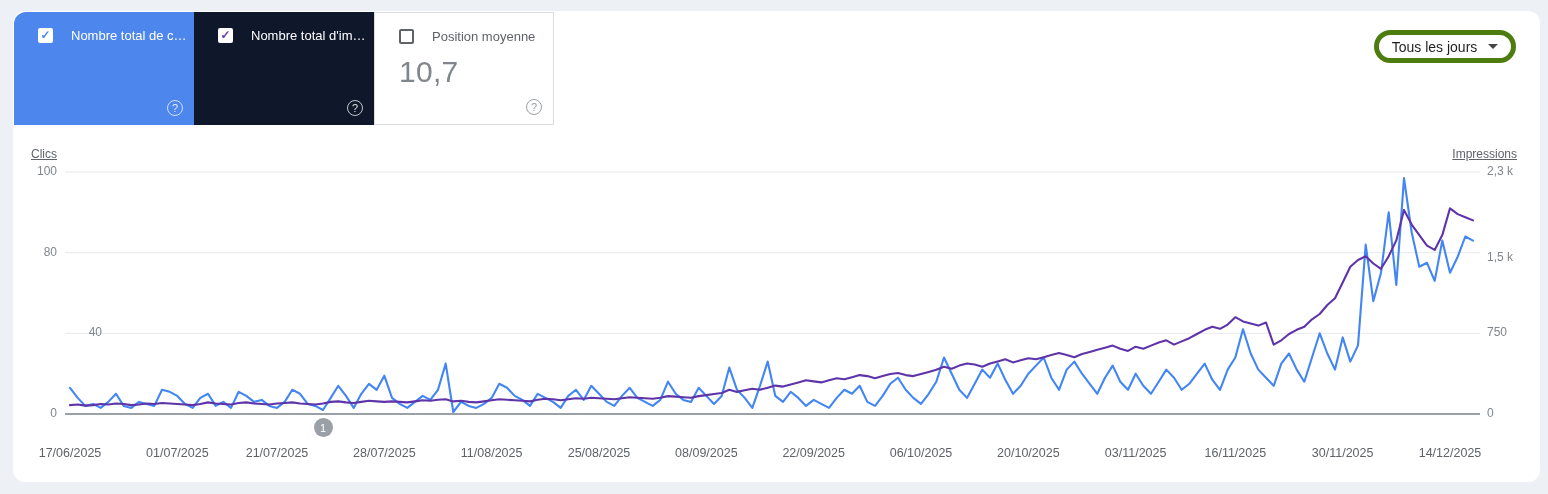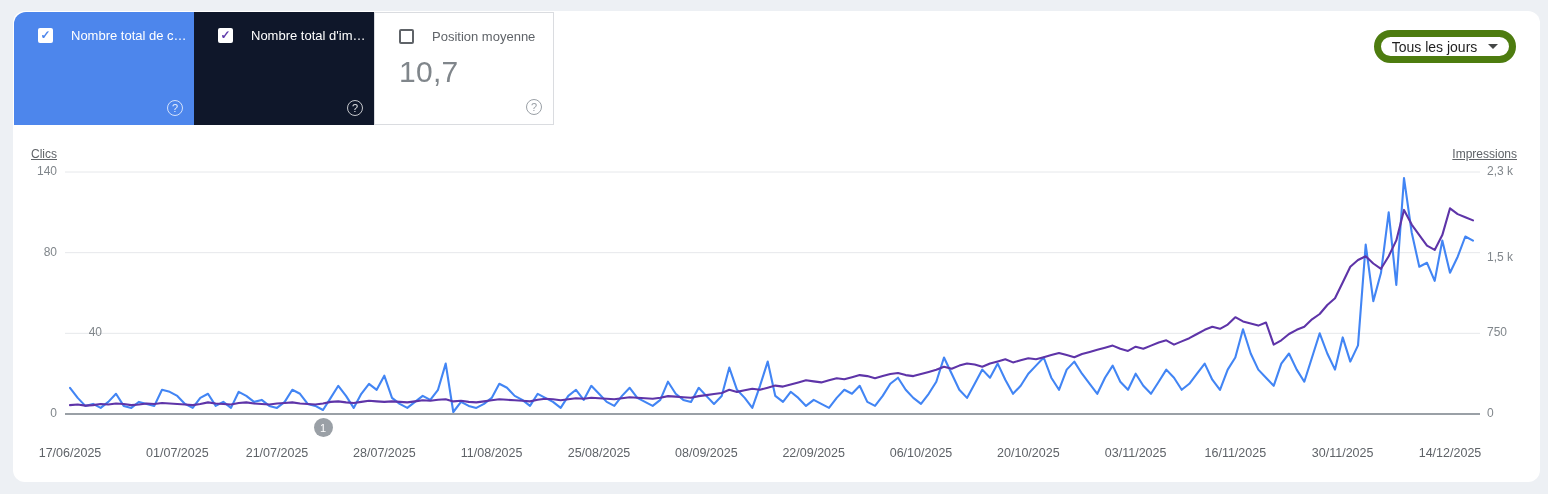--- a/index.html
+++ b/index.html
@@ -37,21 +37,21 @@
     position:absolute;right:11px;bottom:9px;width:16px;height:16px;box-sizing:border-box;
     border-radius:50%;font-size:11px;line-height:13px;
     display:flex;align-items:center;justify-content:center;cursor:pointer;
   }
   .help::before{content:"?";}
   .card--clicks .help,.card--impressions .help{border:1.5px solid rgba(255,255,255,.75);color:rgba(255,255,255,.85);}
   .card--plain .help{border:1.5px solid #9aa0a6;color:#9aa0a6;}
   
   .filter-btn{
     position:absolute;left:1374px;top:30px;width:142px;height:33px;box-sizing:border-box;
-    border:7px solid #4d7c0f;border-radius:17px;background:#fff;
+    border:5px solid #4d7c0f;border-radius:17px;background:#fff;
     display:flex;align-items:center;justify-content:center;gap:11px;
     font-size:14px;color:#1f1f1f;cursor:pointer;
   }
   .caret{width:0;height:0;border-left:5px solid transparent;border-right:5px solid transparent;
     border-top:5px solid #444746;}
   
   .axis-title{position:absolute;font-size:12px;color:#5f6368;text-decoration:underline;}
   .axis-title--left{left:0;top:147px;width:57px;text-align:right;}
   .axis-title--right{left:1397px;top:147px;width:120px;text-align:right;}
   .ytick{position:absolute;font-size:12px;color:#80868b;}
@@ -110,21 +110,21 @@
       <line x1="65" x2="1480" y1="172" y2="172" class="grid"></line>
       <line x1="65" x2="1480" y1="252.66666666666669" y2="252.66666666666669" class="grid"></line>
       <line x1="65" x2="1480" y1="333.33333333333337" y2="333.33333333333337" class="grid"></line>
       <line x1="65" x2="1480" y1="414" y2="414" class="baseline"></line>
     </g>
   <polyline class="series" points="70.0,387.8 77.7,397.9 85.3,405.9 93.0,403.9 100.7,407.9 108.3,401.9 116.0,393.8 123.7,405.9 131.3,407.9 139.0,401.9 146.7,403.9 154.3,405.9 162.0,389.8 169.7,391.8 177.3,395.9 185.0,403.9 192.7,407.9 200.3,397.9 208.0,393.8 215.7,405.9 223.3,401.9 231.0,407.9 238.7,391.8 246.3,395.9 254.0,401.9 261.7,399.9 269.3,405.9 277.0,407.9 284.7,401.9 292.3,389.8 300.0,393.8 307.7,403.9 315.3,405.9 323.0,410.0 330.7,397.9 338.3,385.8 346.0,395.9 353.7,407.9 361.3,393.8 369.0,383.8 376.7,389.8 384.3,375.7 392.0,397.9 399.7,403.9 407.3,407.9 415.0,401.9 422.7,395.9 430.3,399.9 438.0,389.8 445.7,363.6 453.3,412.0 461.0,401.9 468.7,405.9 476.3,407.9 484.0,403.9 491.7,397.9 499.3,383.8 507.0,387.8 514.7,395.9 522.3,399.9 530.0,405.9 537.7,393.8 545.3,397.9 553.0,401.9 560.7,407.9 568.3,395.9 576.0,389.8 583.7,399.9 591.3,385.8 599.0,393.8 606.7,401.9 614.3,405.9 622.0,395.9 629.7,387.8 637.3,397.9 645.0,401.9 652.7,405.9 660.3,399.9 668.0,381.7 675.7,393.8 683.3,399.9 691.0,401.9 698.7,387.8 706.3,395.9 714.0,403.9 721.7,395.9 729.3,367.6 737.0,389.8 744.7,397.9 752.3,407.9 760.0,385.8 767.7,361.6 775.3,395.9 783.0,401.9 790.7,391.8 798.3,397.9 806.0,405.9 813.7,399.9 821.3,403.9 829.0,407.9 836.7,397.9 844.3,389.8 852.0,393.8 859.7,385.8 867.3,401.9 875.0,405.9 882.7,395.9 890.3,383.8 898.0,377.7 905.7,389.8 913.3,397.9 921.0,403.9 928.7,393.8 936.3,381.7 944.0,357.5 951.7,373.7 959.3,389.8 967.0,397.9 974.7,383.8 982.3,369.6 990.0,377.7 997.7,363.6 1005.3,379.7 1013.0,393.8 1020.7,385.8 1028.3,373.7 1036.0,365.6 1043.7,357.5 1051.3,377.7 1059.0,389.8 1066.7,369.6 1074.3,361.6 1082.0,373.7 1089.7,383.8 1097.3,393.8 1105.0,377.7 1112.7,365.6 1120.3,381.7 1128.0,389.8 1135.7,373.7 1143.3,385.8 1151.0,393.8 1158.7,381.7 1166.3,369.6 1174.0,377.7 1181.7,389.8 1189.3,383.8 1197.0,373.7 1204.7,363.6 1212.3,379.7 1220.0,389.8 1227.7,369.6 1235.3,357.5 1243.0,329.3 1250.7,353.5 1258.3,369.6 1266.0,377.7 1273.7,385.8 1281.3,363.6 1289.0,353.5 1296.7,369.6 1304.3,381.7 1312.0,357.5 1319.7,333.3 1327.3,353.5 1335.0,369.6 1342.7,337.4 1350.3,361.6 1358.0,345.4 1365.7,244.6 1373.3,301.1 1381.0,272.8 1388.7,212.3 1396.3,284.9 1404.0,178.1 1411.7,232.5 1419.3,266.8 1427.0,262.8 1434.7,280.9 1442.3,240.6 1450.0,272.8 1457.7,256.7 1465.3,236.5 1473.0,240.6" stroke="#4285f4"></polyline>
   <polyline class="series" points="70.0,405.1 77.7,404.5 85.3,405.6 93.0,405.1 100.7,404.0 108.3,404.5 116.0,403.5 123.7,404.0 131.3,405.1 139.0,404.5 146.7,403.5 154.3,404.0 162.0,403.0 169.7,403.5 177.3,404.0 185.0,404.5 192.7,405.1 200.3,404.0 208.0,402.4 215.7,403.5 223.3,404.0 231.0,404.5 238.7,403.0 246.3,402.4 254.0,403.5 261.7,404.0 269.3,404.5 277.0,403.5 284.7,403.0 292.3,402.4 300.0,403.5 307.7,404.0 315.3,404.5 323.0,403.5 330.7,401.9 338.3,401.4 346.0,402.4 353.7,403.0 361.3,401.9 369.0,400.8 376.7,401.4 384.3,401.9 392.0,401.4 399.7,401.9 407.3,402.4 415.0,401.4 422.7,400.3 430.3,400.8 438.0,399.8 445.7,399.3 453.3,401.4 461.0,400.8 468.7,401.9 476.3,402.4 484.0,401.4 491.7,400.3 499.3,399.3 507.0,399.8 514.7,400.3 522.3,400.8 530.0,401.4 537.7,399.8 545.3,398.7 553.0,399.3 560.7,400.3 568.3,399.3 576.0,398.2 583.7,398.7 591.3,397.7 599.0,398.2 606.7,398.7 614.3,399.3 622.0,398.2 629.7,397.2 637.3,397.7 645.0,398.2 652.7,398.7 660.3,397.7 668.0,396.1 675.7,396.6 683.3,397.2 691.0,397.7 698.7,396.1 706.3,395.1 714.0,394.0 721.7,393.0 729.3,389.8 737.0,391.9 744.7,390.3 752.3,388.7 760.0,389.8 767.7,387.7 775.3,385.6 783.0,386.6 790.7,384.5 798.3,382.4 806.0,380.3 813.7,381.4 821.3,382.4 829.0,380.3 836.7,378.2 844.3,379.3 852.0,377.2 859.7,375.1 867.3,376.1 875.0,378.2 882.7,376.1 890.3,374.0 898.0,373.0 905.7,375.1 913.3,376.1 921.0,374.0 928.7,371.9 936.3,369.8 944.0,366.7 951.7,368.8 959.3,365.6 967.0,363.5 974.7,364.5 982.3,366.7 990.0,363.5 997.7,361.4 1005.3,359.3 1013.0,362.4 1020.7,360.3 1028.3,358.2 1036.0,359.3 1043.7,357.2 1051.3,355.1 1059.0,353.0 1066.7,355.1 1074.3,357.2 1082.0,354.0 1089.7,351.9 1097.3,349.8 1105.0,347.7 1112.7,345.6 1120.3,348.8 1128.0,350.9 1135.7,346.7 1143.3,348.8 1151.0,345.6 1158.7,342.5 1166.3,340.3 1174.0,344.6 1181.7,341.4 1189.3,338.2 1197.0,334.0 1204.7,329.8 1212.3,326.7 1220.0,328.8 1227.7,324.6 1235.3,317.2 1243.0,321.4 1250.7,323.5 1258.3,325.6 1266.0,322.5 1273.7,344.6 1281.3,340.3 1289.0,334.0 1296.7,329.8 1304.3,326.7 1312.0,319.3 1319.7,314.0 1327.3,305.0 1335.0,298.3 1342.7,282.5 1350.3,266.7 1358.0,260.0 1365.7,256.2 1373.3,263.5 1381.0,268.8 1388.7,256.2 1396.3,240.4 1404.0,209.9 1411.7,224.6 1419.3,235.1 1427.0,245.7 1434.7,249.9 1442.3,235.1 1450.0,208.3 1457.7,214.1 1465.3,217.2 1473.0,220.4" stroke="#5e34a8"></polyline>
 </svg>
 
 <div id="yticks-left">
-    <div class="ytick ytick--left" style="top: 164px;">140</div>
+    <div class="ytick ytick--left" style="top: 164px;">100</div>
     <div class="ytick ytick--left" style="top: 244.667px;">80</div>
     <div class="ytick ytick--left" style="top: 325.333px; padding-left: 45px;">40</div>
     <div class="ytick ytick--left" style="top: 406px;">0</div>
   </div>
 <div id="yticks-right">
     <div class="ytick ytick--right" style="top: 164px;">2,3 k</div>
     <div class="ytick ytick--right" style="top: 243px; margin-top: 7px;">1,5 k</div>
     <div class="ytick ytick--right" style="top: 325.333px;">750</div>
     <div class="ytick ytick--right" style="top: 406px;">0</div>
   </div>

